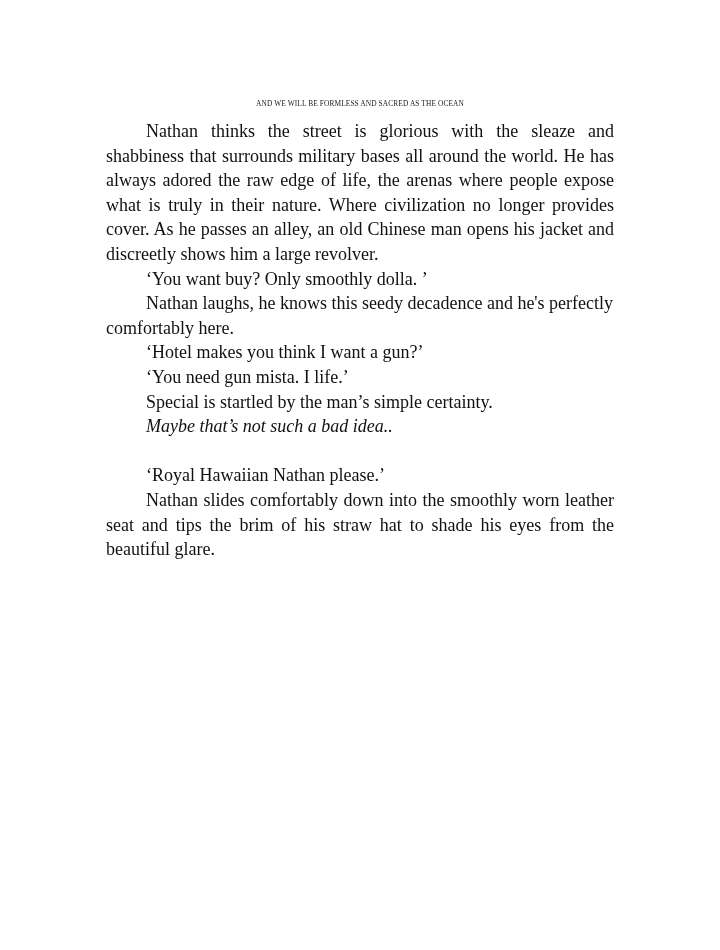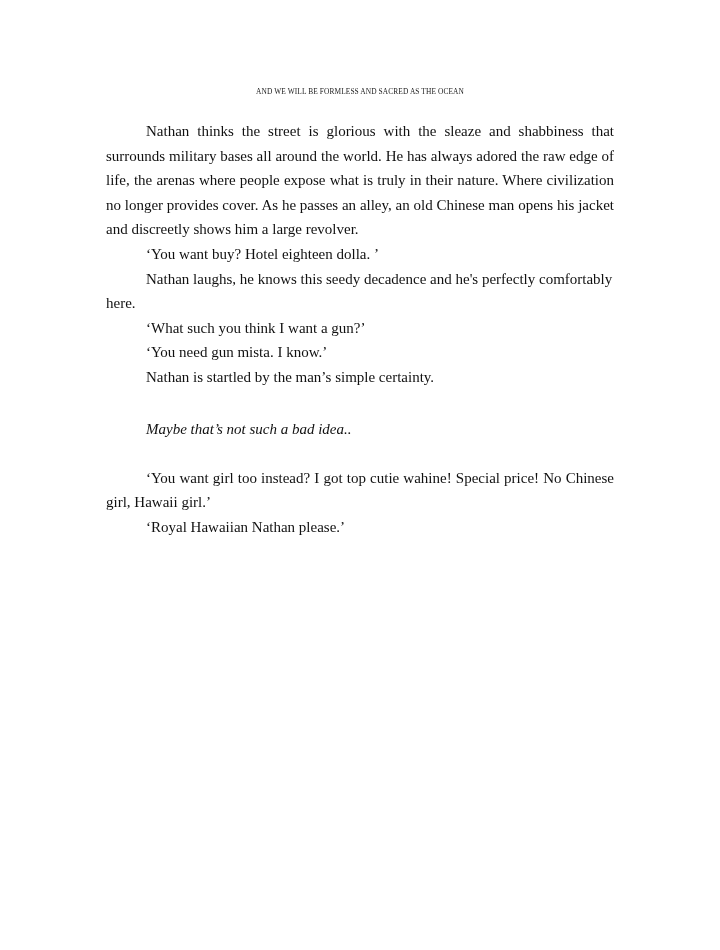--- a/index.html
+++ b/index.html
@@ -1,35 +1,35 @@
 <!DOCTYPE html>
 <html><head>
 <meta charset="utf-8">
 <style>
   html, body { margin: 0; padding: 0; background: #ffffff; }
   body { width: 720px; height: 950px; position: relative; overflow: hidden; }
   .page { position: absolute; left: 106px; top: 0; width: 508px; color: #111; font-family: "Liberation Serif", serif; }
-  .running-header { position: absolute; top: 87px; left: 0; width: 508px; text-align: center; font-size: 7.4px; letter-spacing: 0.1px; color: #222; }
-  .body { position: absolute; top: 119px; left: 0; width: 508px; font-size: 15px; line-height: 24.6px; }
+  .running-header { position: absolute; top: 99px; left: 0; width: 508px; text-align: center; font-size: 7.4px; letter-spacing: 0.1px; color: #222; }
+  .body { position: absolute; top: 119px; left: 0; width: 508px; font-size: 18px; line-height: 24.6px; }
   .p { margin: 0; text-align: justify; text-indent: 40px; }
   .p.last-left { text-align: left; }
-  .p.italic { font-style: italic; margin-top: 27px; }
+  .p.italic { font-style: italic; }
   .blank { height: 24.6px; }
 </style>
 </head>
 <body>
 
 <div class="page">
   <div class="running-header">AND WE WILL BE FORMLESS AND SACRED AS THE OCEAN</div>
 
   <div class="body">
     <p class="p">Nathan thinks the street is glorious with the sleaze and shabbiness that surrounds military bases all around the world.  He has always adored the raw edge of life, the arenas where people expose what is truly in their nature. Where civilization no longer provides cover. As he passes an alley, an old Chinese man opens his jacket and discreetly shows him a large revolver.</p>
-    <p class="p last-left">‘You want buy? Hotel eighteen dolla. ’</p>
+    <p class="p last-left">‘You want buy? Only smoothly dolla. ’</p>
     <p class="p last-left">Nathan laughs, he knows this seedy decadence and he's perfectly comfortably here.</p>
-    <p class="p last-left">‘What such you think I want a gun?’</p>
-    <p class="p last-left">‘You need gun mista. I know.’</p>
-    <p class="p last-left">Nathan is startled by the man’s simple certainty.</p>
+    <p class="p last-left">‘Hotel makes you think I want a gun?’</p>
+    <p class="p last-left">‘You need gun mista. I life.’</p>
+    <p class="p last-left">Special is startled by the man’s simple certainty.</p>
     <p class="p last-left italic">Maybe that’s not such a bad idea..</p>
     <div class="blank"></div>
-    <p class="p">‘You want girl too instead? I got top cutie wahine! Special price! No Chinese girl, Hawaii girl.’</p>
     <p class="p last-left">‘Royal Hawaiian Nathan please.’</p>
+    <p class="p">Nathan slides comfortably down into the smoothly worn leather seat and tips the brim of his straw hat to shade his eyes from the beautiful glare.</p>
   </div>
 </div>
 
 </body></html>

